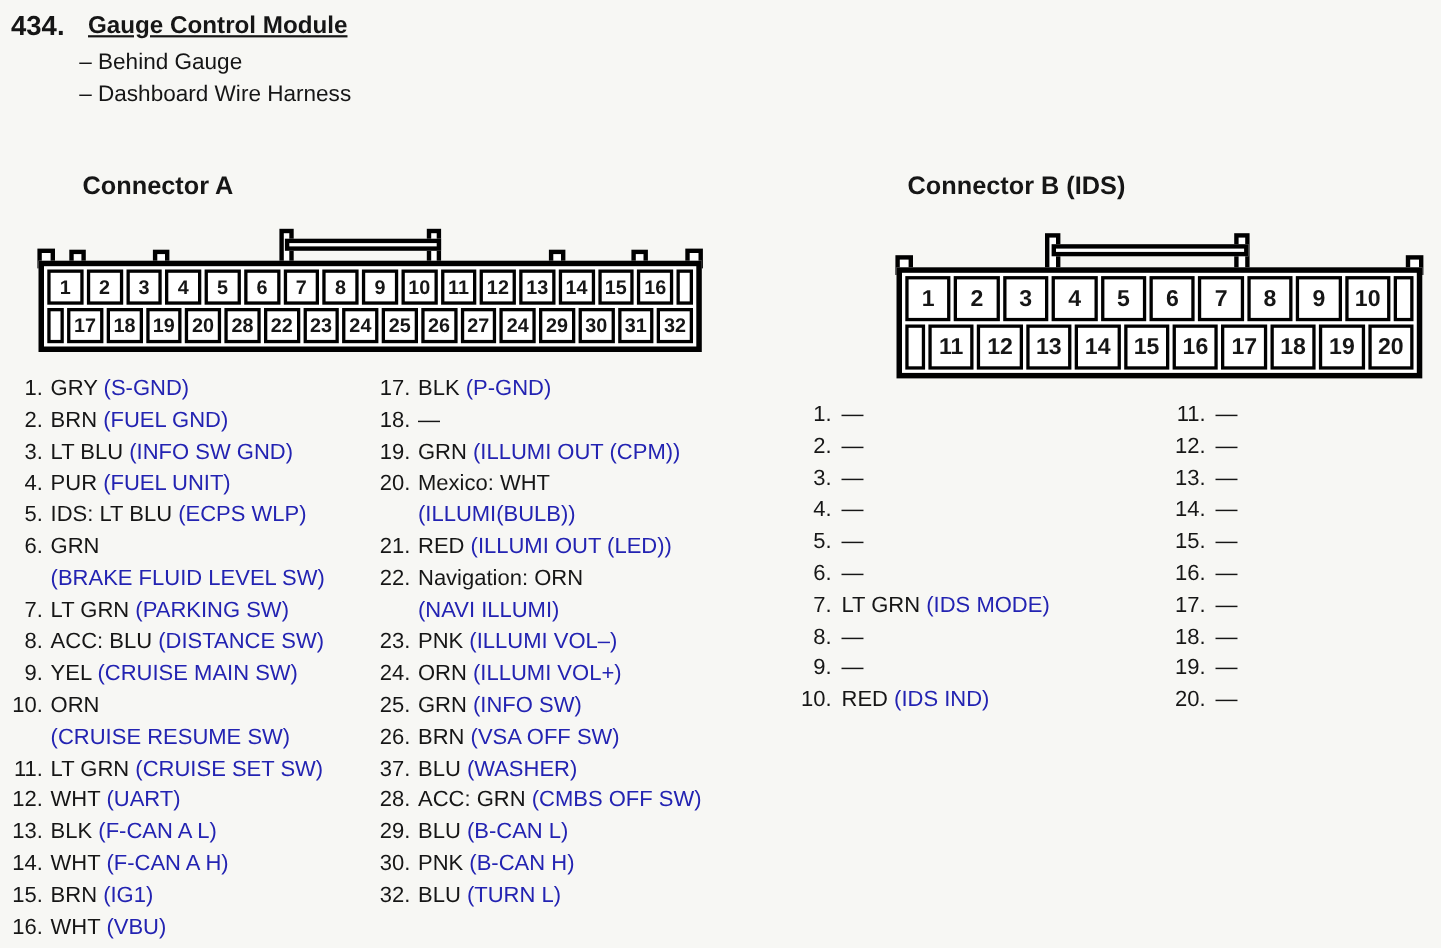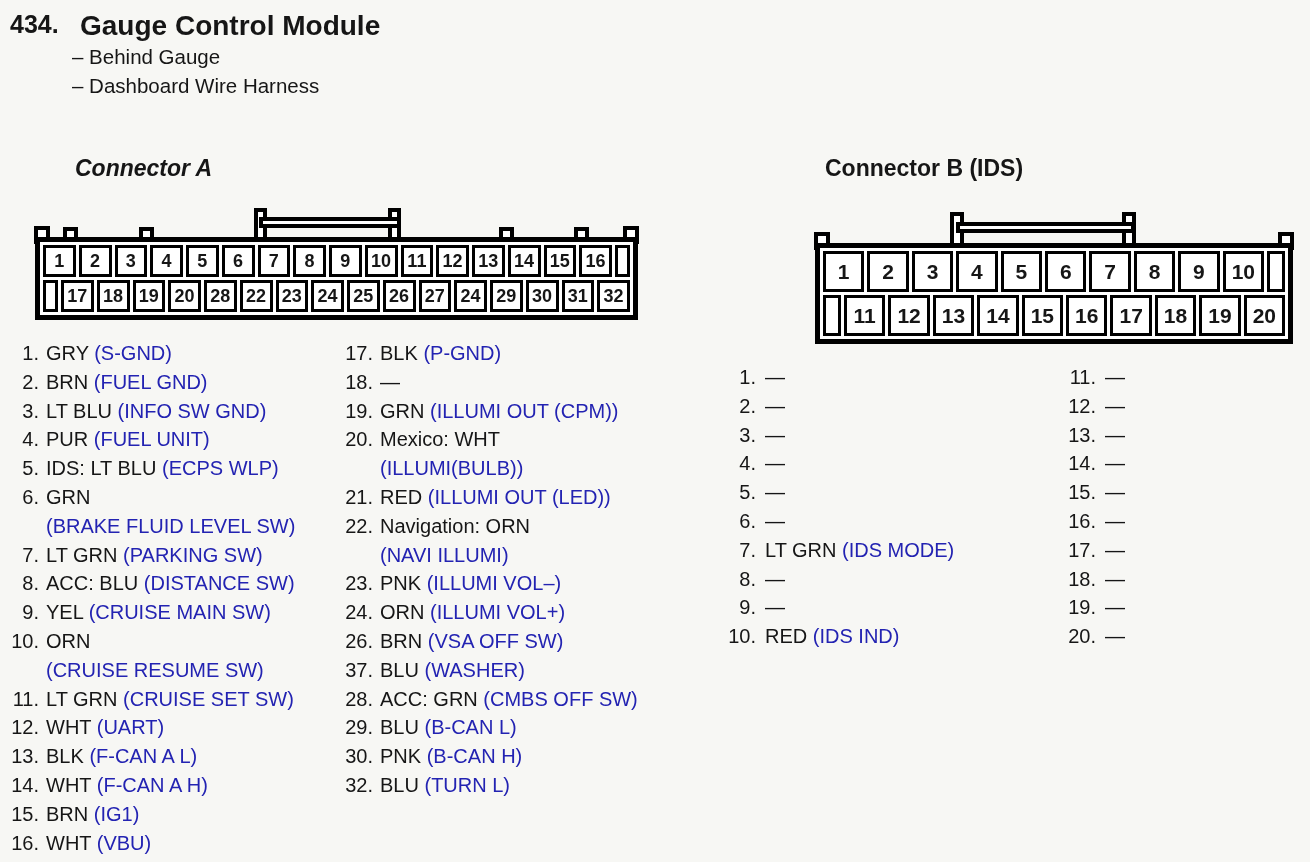--- a/index.html
+++ b/index.html
@@ -8,25 +8,25 @@
     background:#f7f7f4;
     font-family:"Liberation Sans", sans-serif;
     color:#161616;
     position:relative;
     overflow:hidden;
   }
   .abs { position:absolute; }
 
   
   .sec-num   { left:10px;  top:10px;  font-size:25px; font-weight:bold; }
-  .sec-title { left:80px;  top:10px;  font-size:28px; font-weight:bold; }
+  .sec-title { left:80px;  top:10px;  font-size:22px; font-weight:bold;text-decoration:underline; }
   .bullets   { left:72px;  top:43px;  font-size:20.5px; line-height:28.6px; }
 
   .conn-heading { font-size:23px; font-weight:bold; }
-  .head-a { left:75px;  top:155px;font-style:italic; }
+  .head-a { left:75px;  top:155px; }
   .head-b { left:790px; top:155px;margin-left:35px; }
 
   
   .conn { position:absolute; }
   .latch-post, .latch-bar, .bump, .corner-tab {
     position:absolute; background:#fff; border:4px solid #000; z-index:1;
   }
   .latch-post { border-width:4px; }
   .conn-body {
     position:absolute; left:0; right:0; z-index:2;
@@ -208,20 +208,21 @@
   </div>
 <div class="pin-list" id="list-a2">
     <div class="pin-item"><span class="pin-num">17.</span><span class="wire">BLK</span> <span class="fn">(P-GND)</span></div>
     <div class="pin-item"><span class="pin-num">18.</span><span class="wire">—</span></div>
     <div class="pin-item"><span class="pin-num">19.</span><span class="wire">GRN</span> <span class="fn">(ILLUMI OUT (CPM))</span></div>
     <div class="pin-item"><span class="pin-num">20.</span><span class="wire">Mexico: WHT</span><div><span class="fn">(ILLUMI(BULB))</span></div></div>
     <div class="pin-item"><span class="pin-num">21.</span><span class="wire">RED</span> <span class="fn">(ILLUMI OUT (LED))</span></div>
     <div class="pin-item"><span class="pin-num">22.</span><span class="wire">Navigation: ORN</span><div><span class="fn">(NAVI ILLUMI)</span></div></div>
     <div class="pin-item"><span class="pin-num">23.</span><span class="wire">PNK</span> <span class="fn">(ILLUMI VOL–)</span></div>
     <div class="pin-item"><span class="pin-num">24.</span><span class="wire">ORN</span> <span class="fn">(ILLUMI VOL+)</span></div>
+    <div class="pin-item"><span class="pin-num">25.</span><span class="wire">GRN</span> <span class="fn">(INFO SW)</span></div>
     <div class="pin-item"><span class="pin-num">26.</span><span class="wire">BRN</span> <span class="fn">(VSA OFF SW)</span></div>
     <div class="pin-item"><span class="pin-num">37.</span><span class="wire">BLU</span> <span class="fn">(WASHER)</span></div>
     <div class="pin-item"><span class="pin-num">28.</span><span class="wire">ACC: GRN</span> <span class="fn">(CMBS OFF SW)</span></div>
     <div class="pin-item"><span class="pin-num">29.</span><span class="wire">BLU</span> <span class="fn">(B-CAN L)</span></div>
     <div class="pin-item"><span class="pin-num">30.</span><span class="wire">PNK</span> <span class="fn">(B-CAN H)</span></div>
     <div class="pin-item"><span class="pin-num">32.</span><span class="wire">BLU</span> <span class="fn">(TURN L)</span></div>
   </div>
 <div class="pin-list" id="list-b1">
     <div class="pin-item"><span class="pin-num">1.</span><span class="wire">—</span></div>
     <div class="pin-item"><span class="pin-num">2.</span><span class="wire">—</span></div>

